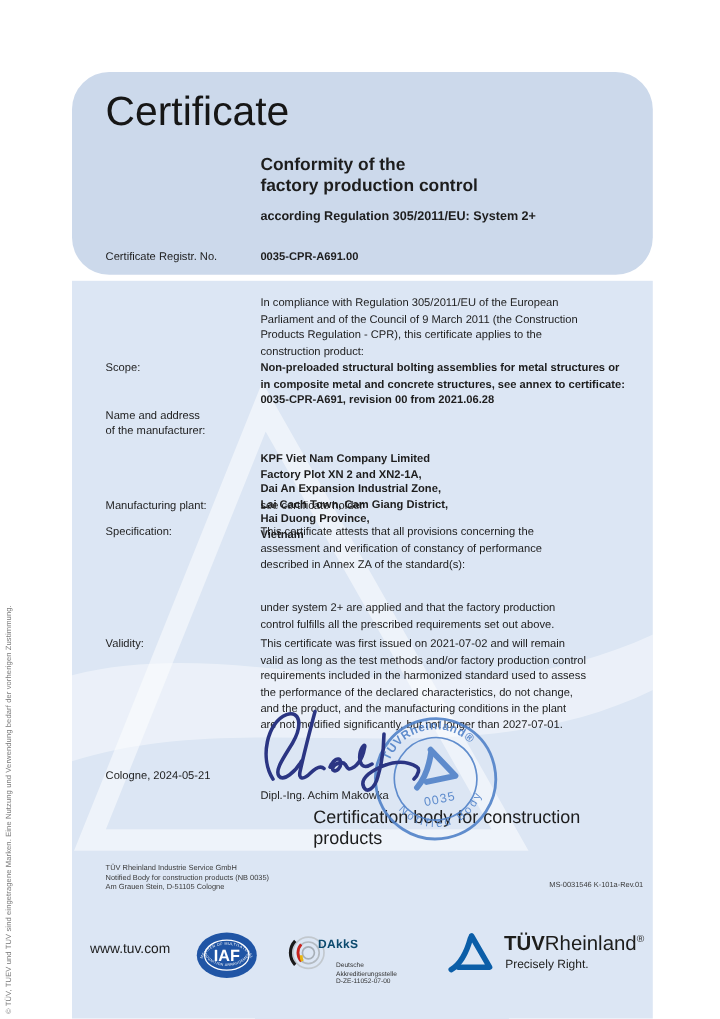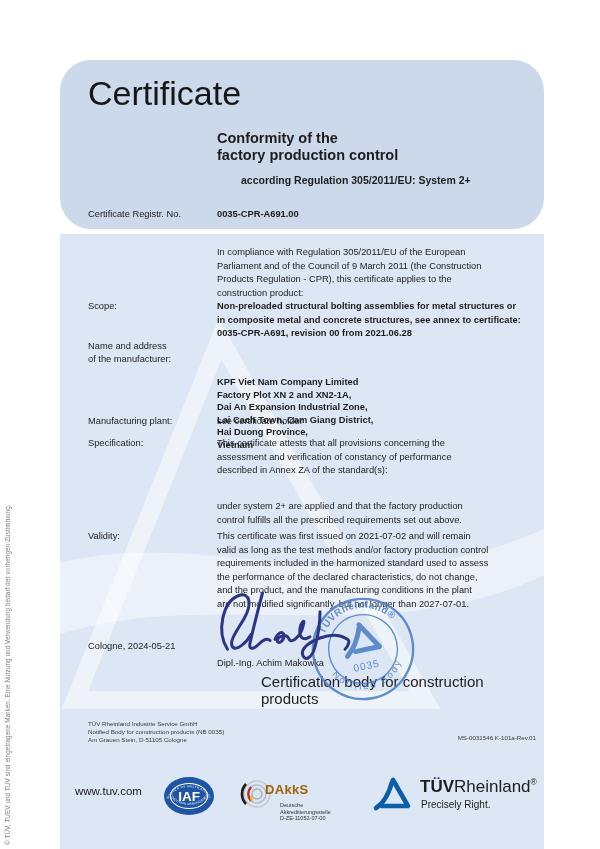--- a/index.html
+++ b/index.html
@@ -17,21 +17,21 @@
     font-size:6.3px; color:#7a7a7a; white-space:nowrap; letter-spacing:.1px;
   }
 
   
   .band { position:absolute; left:60px; width:484px; }
   .band-header { top:60px; height:169px; background:#ccd9eb;border-radius:31px; }
   .band-body   { top:234px; height:658px; background:#dce6f4;padding-left:40px; }
 
   .band-header .title { position:absolute; left:28px; top:14px; font-size:34px; color:#161616; }
   .band-header .subtitle { position:absolute; left:157px; top:70px; font-size:14.5px; font-weight:bold; line-height:17px; }
-  .band-header .regulation { position:absolute; left:157px; top:114px; font-size:10.5px; font-weight:bold;margin-left:24px; }
+  .band-header .regulation { position:absolute; left:157px; top:114px; font-size:10.5px; font-weight:bold; }
   .band-header .registr-label { position:absolute; left:28px; top:149px; font-size:9.3px;text-align:center; }
   .band-header .registr-value { position:absolute; left:157px; top:148.5px; font-size:9.3px; font-weight:bold; }
 
   .band-body > div { position:absolute; z-index:1; }
   .lbl { left:28px; font-size:9.3px; line-height:12.6px; width:125px; }
   .txt { left:157px; font-size:9.3px; line-height:13.5px; width:345px; }
   .txt.bold { font-weight:bold; }
   .addr { line-height:12.6px;margin-top:36px; }
 
   .watermark { position:absolute; left:0; top:0; z-index:0; }
@@ -43,21 +43,21 @@
   .signer-role { left:157px; top:439px; font-size:15px;margin-left:44px; }
 
   .fineprint { left:28px; top:486px; font-size:6.2px; line-height:8px; color:#3a3a3a; }
   .doc-ref { right:8px; top:500px; font-size:6.2px; color:#3a3a3a; text-align:right; }
 
   
   .website { position:absolute; left:75px; top:785px; font-size:11.5px; color:#1a1a1a; }
   .iaf-svg { position:absolute; left:163px; top:776px; }
   .dakks { position:absolute; left:238px; top:779px; width:120px; height:60px; }
   .dakks-arcs { position:absolute; left:0; top:0; }
-  .dakks-label { position:absolute; left:27px; top:3px; font-size:13px; font-weight:bold; color:#a16207; letter-spacing:.3px; }
+  .dakks-label { position:absolute; left:27px; top:3px; font-size:10px; font-weight:bold; color:#0c4a6e; letter-spacing:.3px; }
   .dakks-sub { position:absolute; left:42px; top:23px; font-size:5.5px; line-height:6.6px; color:#333; }
   .tuv-tri-svg { position:absolute; left:372px; top:775px; }
   .tuv-brand { position:absolute; left:420px; top:777px; font-size:17px; color:#1d1d1b; white-space:nowrap; }
   .tuv-brand .b { font-weight:bold; }
   .tuv-brand .reg { font-size:8.5px; vertical-align:super; }
   .tuv-tagline { position:absolute; left:421px; top:799px; font-size:10px; color:#1d1d1b; }
 
   svg text { font-family:"Liberation Sans", sans-serif; }
 </style>
 </head>

